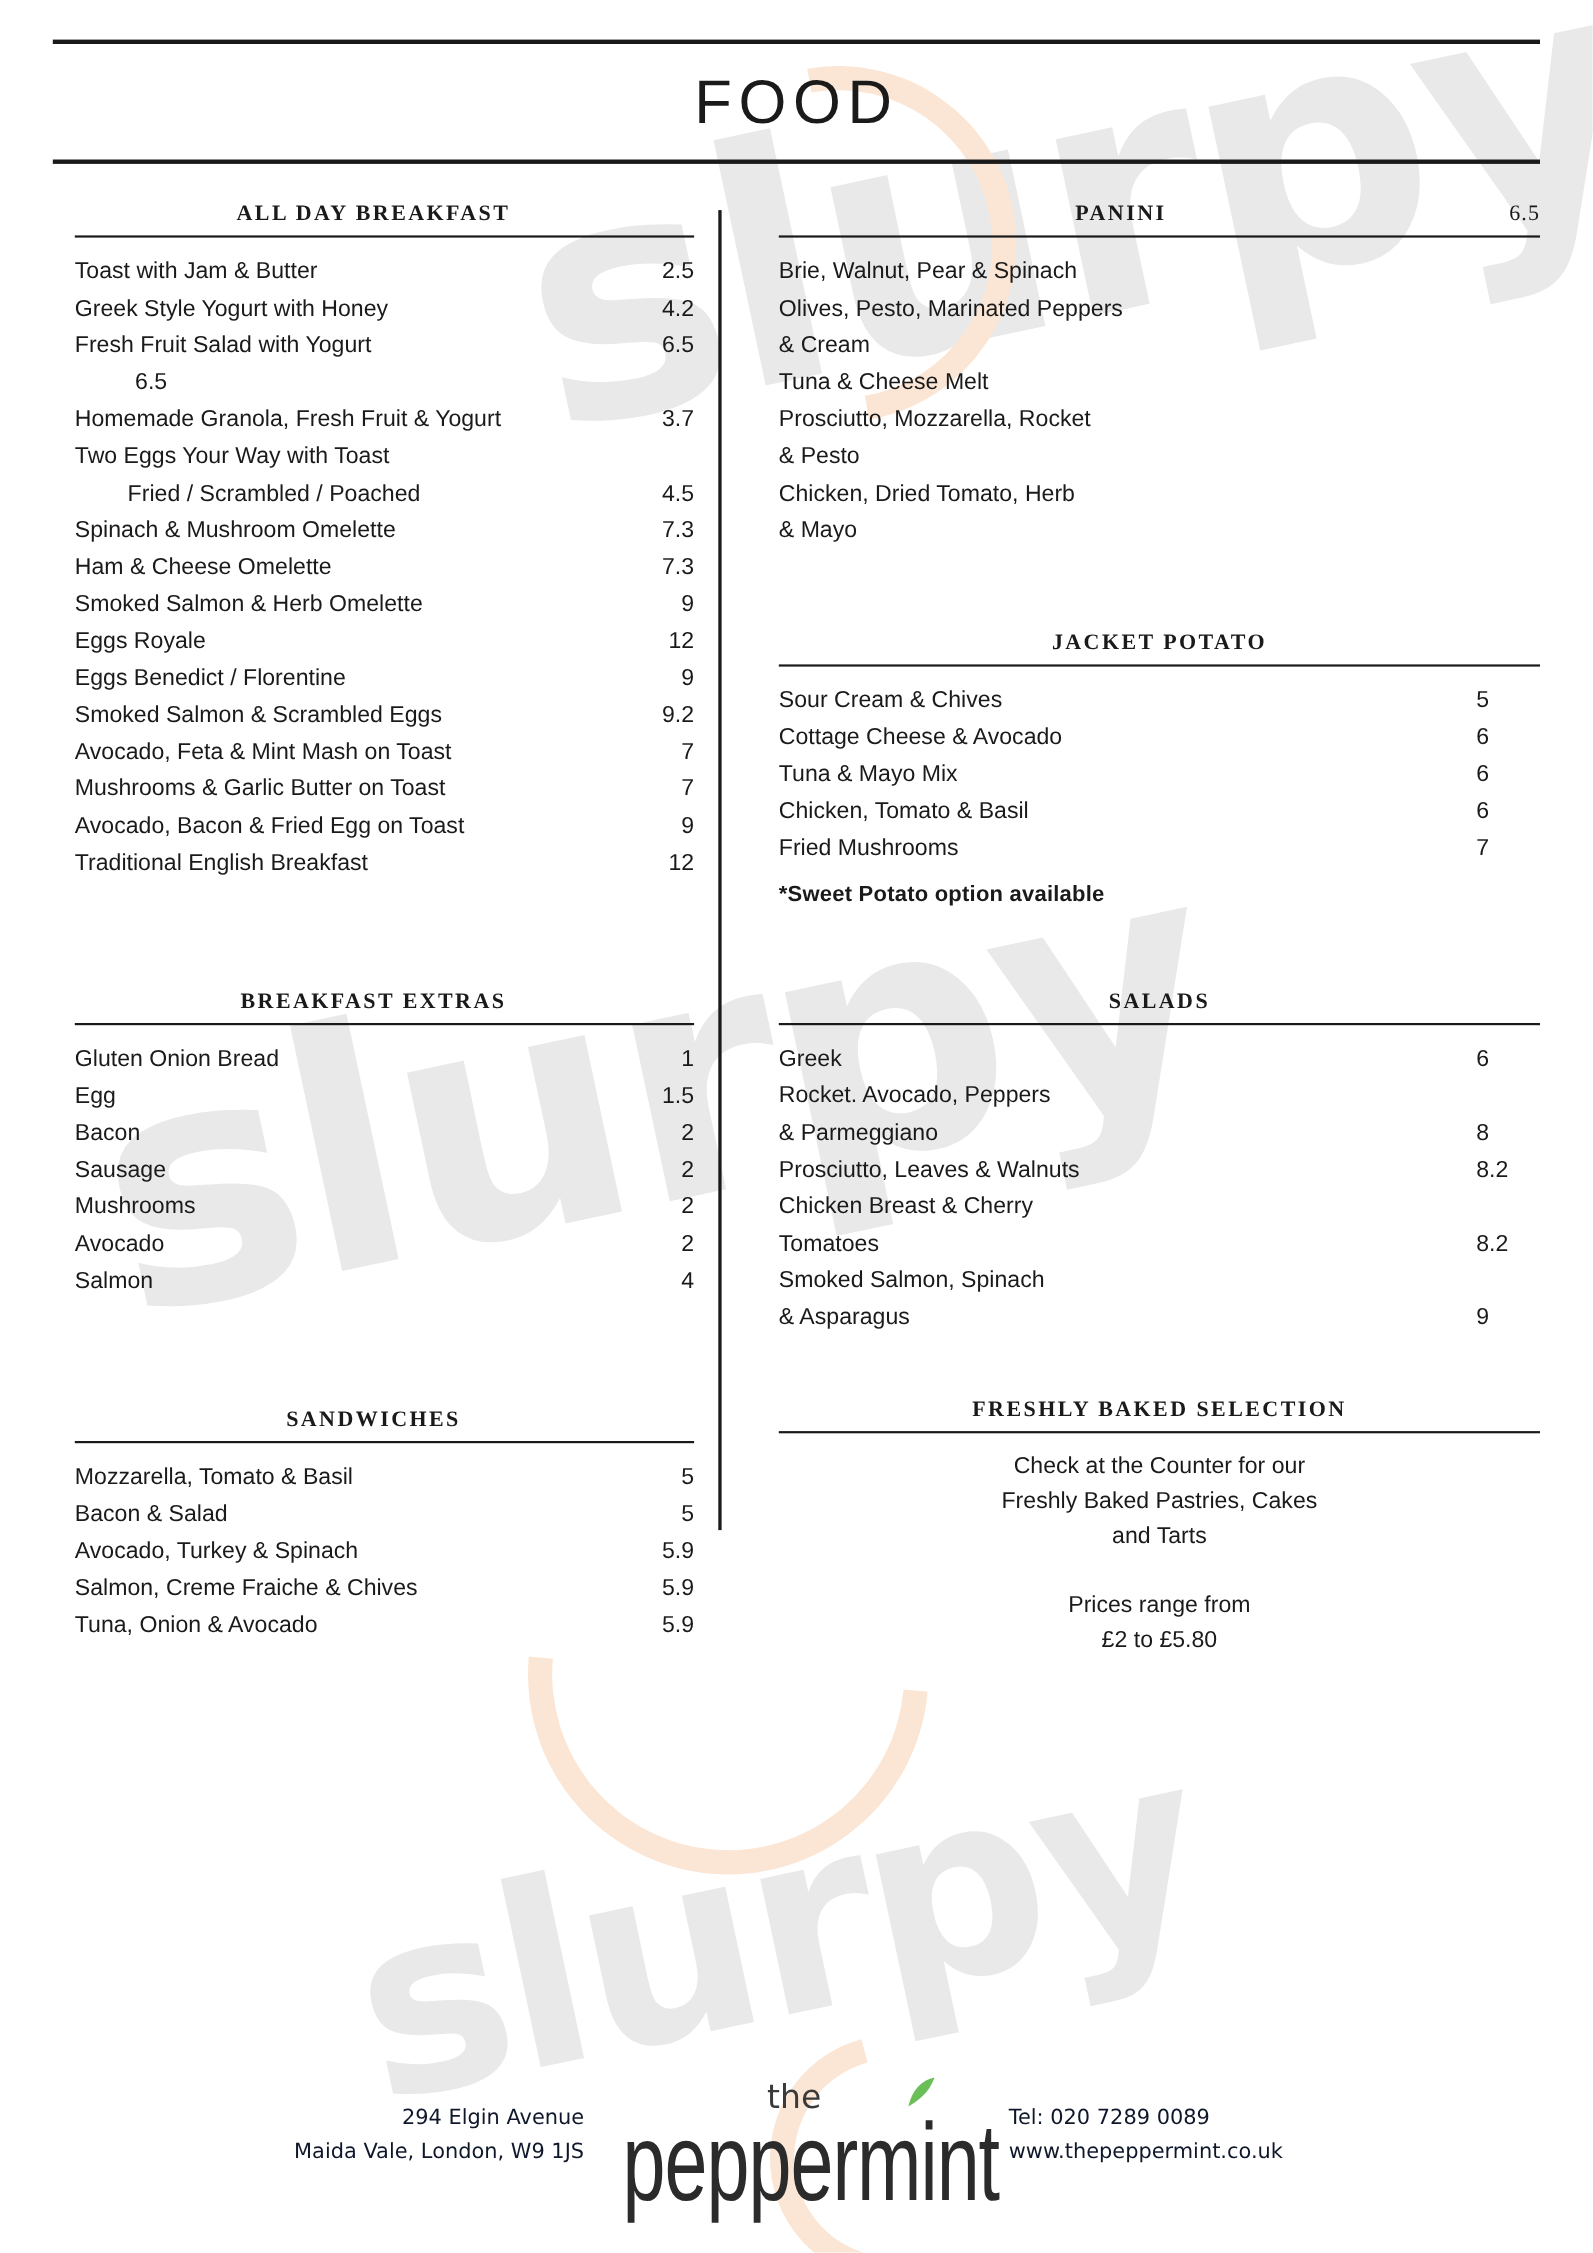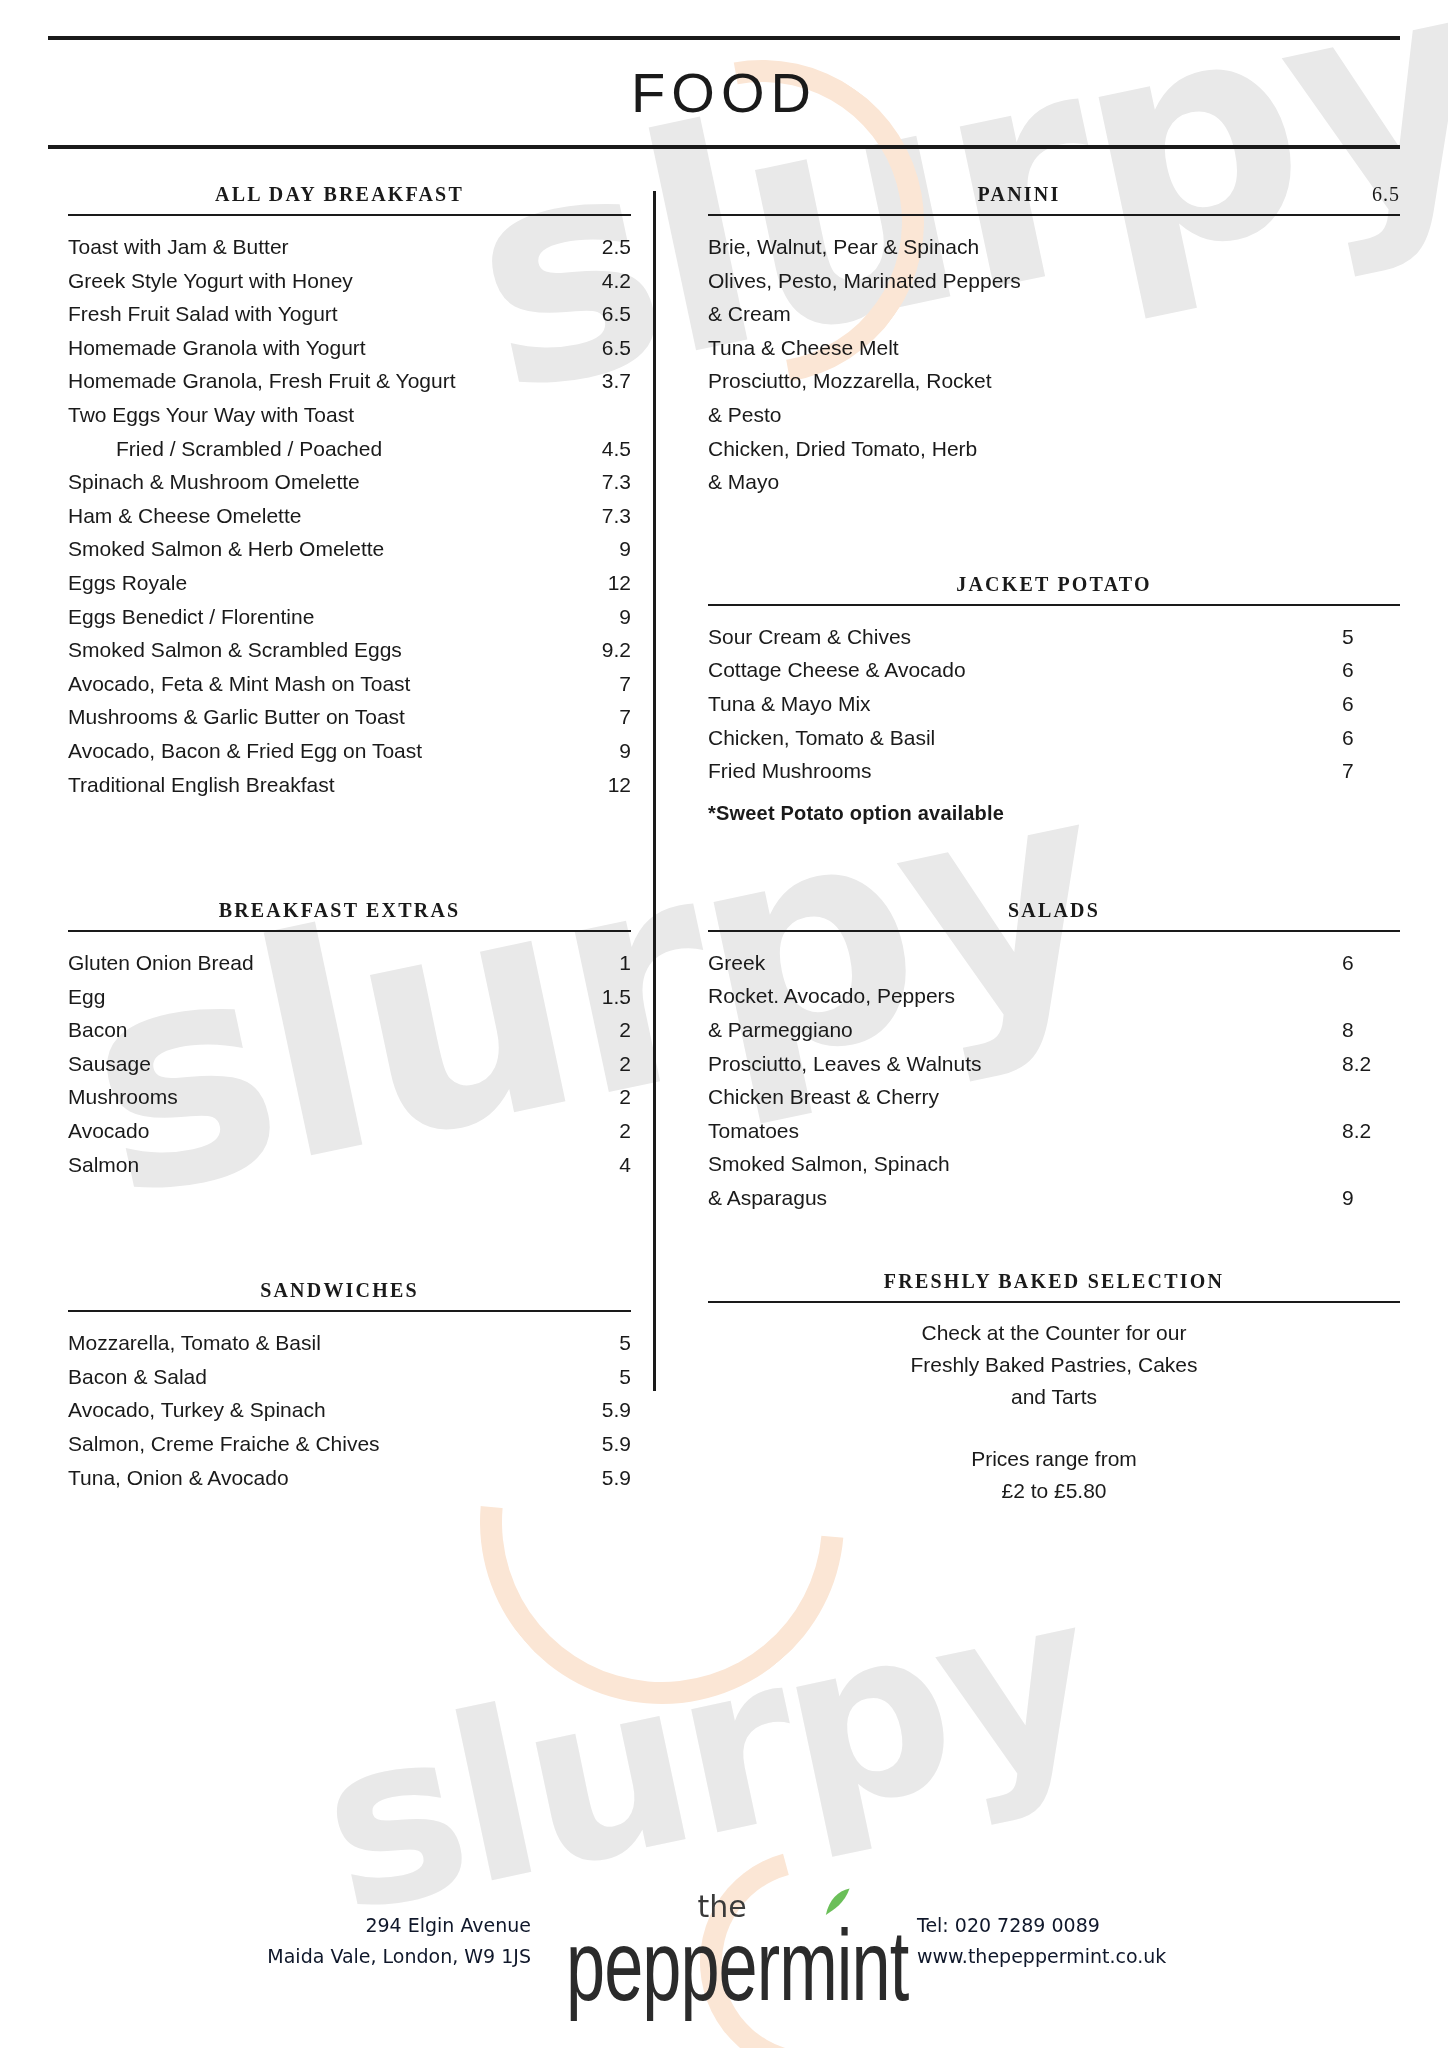--- a/index.html
+++ b/index.html
@@ -265,21 +265,20 @@
               </div>
               <div class="item">
                 <div class="name">Greek Style Yogurt with Honey</div>
                 <div class="price">4.2</div>
               </div>
               <div class="item">
                 <div class="name">Fresh Fruit Salad with Yogurt</div>
                 <div class="price">6.5</div>
               </div>
               <div class="item">
-                <div class="name">Homemade Granola with Yogurt</div>
                 <div class="price">6.5</div>
               </div>
               <div class="item">
                 <div class="name">Homemade Granola, Fresh Fruit &amp; Yogurt</div>
                 <div class="price">3.7</div>
               </div>
               <div class="item">
                 <div class="name">Two Eggs Your Way with Toast</div>
                 <div class="price"></div>
               </div>

